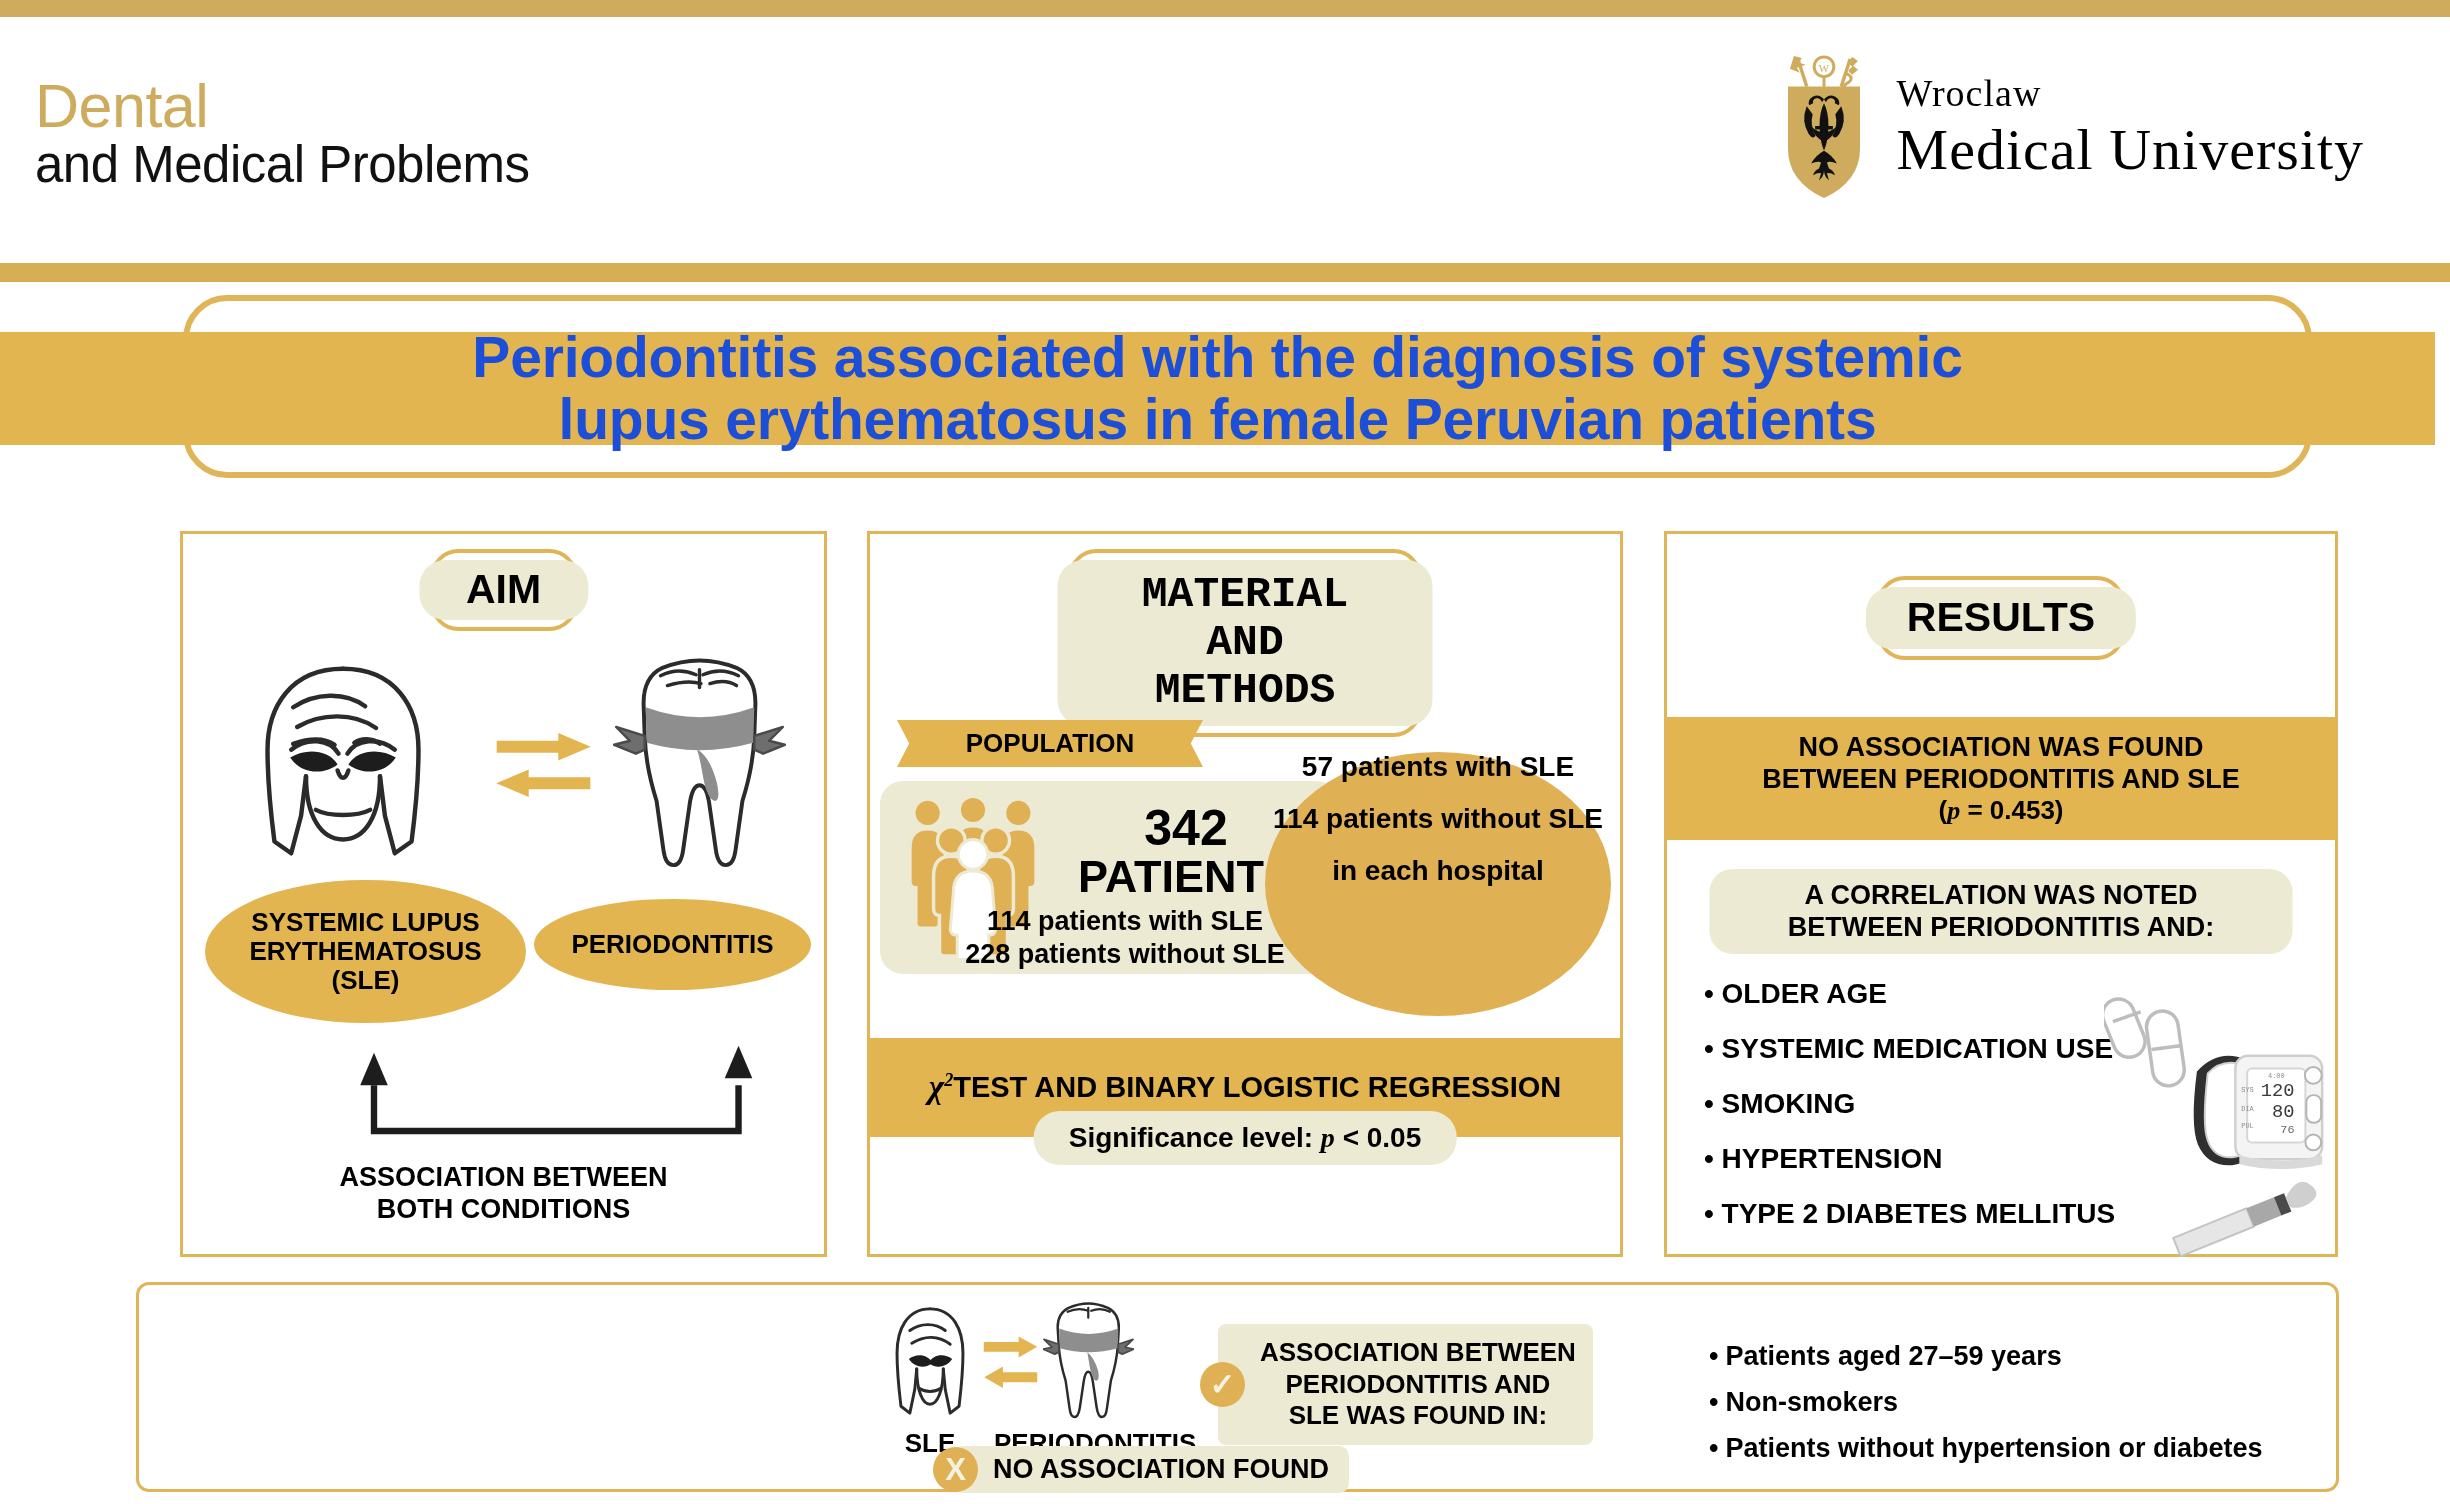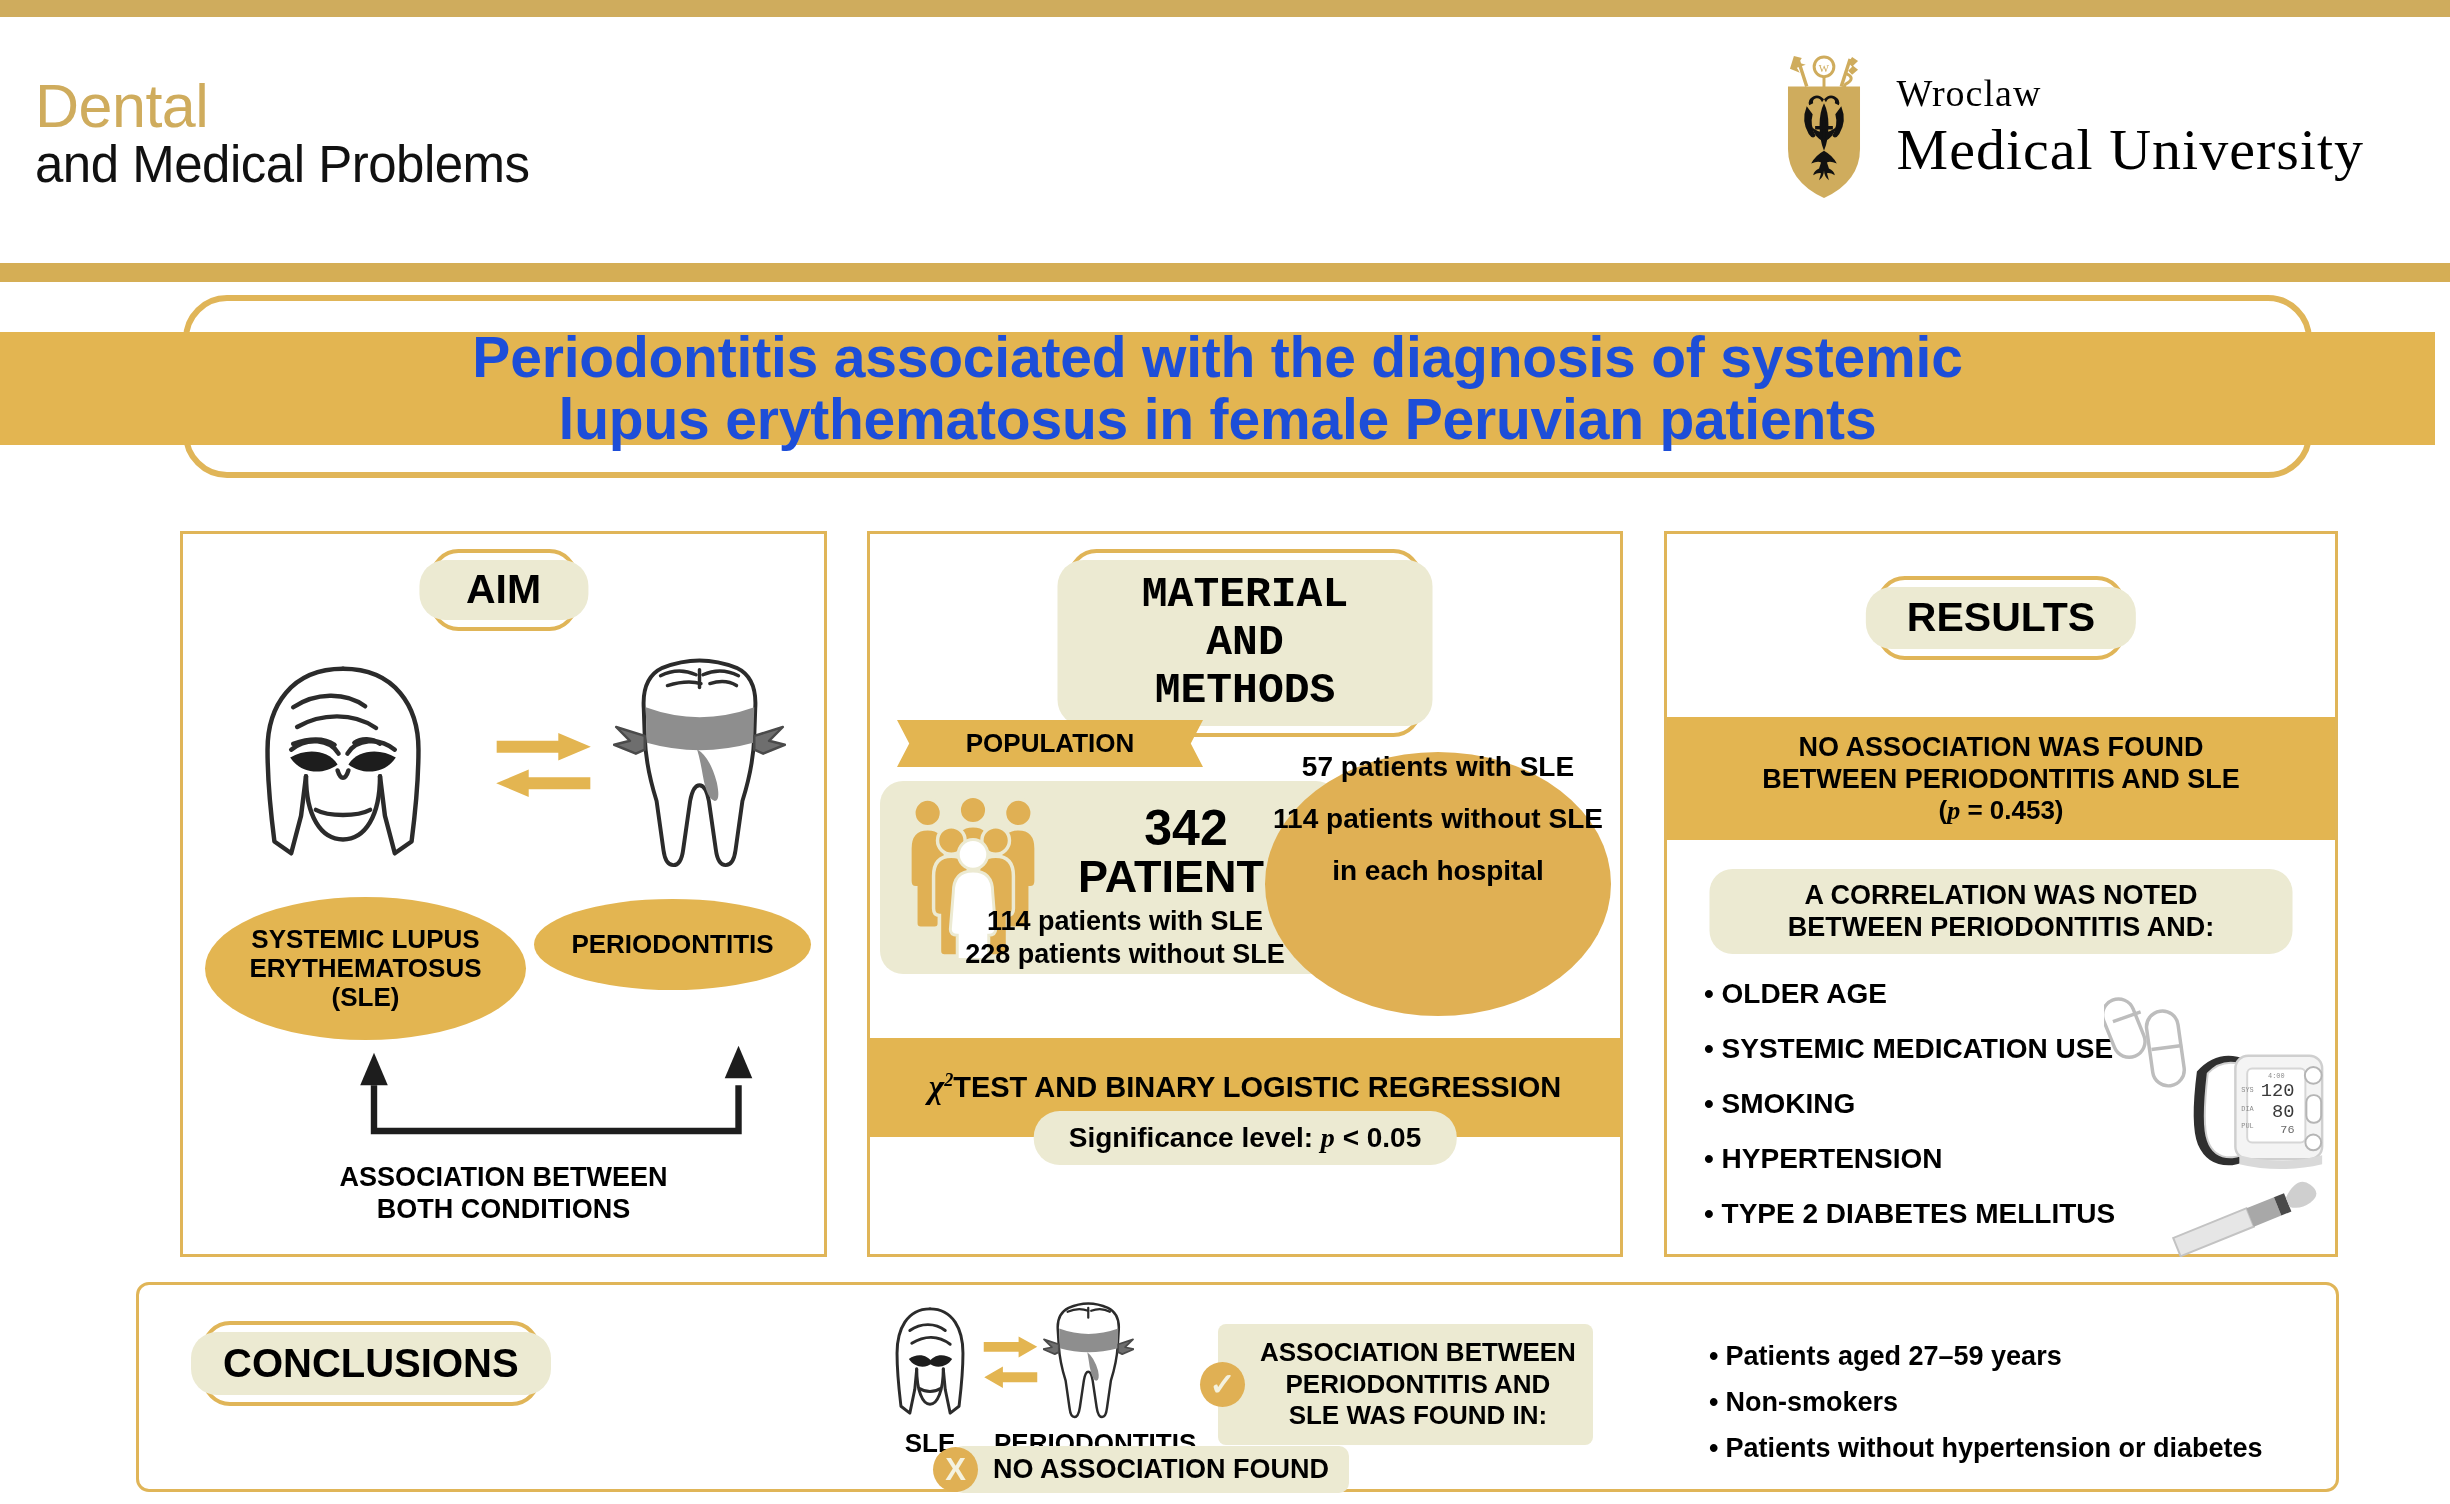--- a/index.html
+++ b/index.html
@@ -70,21 +70,21 @@
   #aim-icons { position:absolute; left:0; top:114px; width:100%; height:232px; }
   #woman-face { position:absolute; left:49px; top:5px; width:222px; height:222px; }
   #tooth-a    { position:absolute; left:430px; top:5px; width:173px; height:222px; }
   #arrows-a   { position:absolute; left:311px; top:84px; width:99px; height:69px; }
 
   .ellipse {
     position:absolute; background:#E3B551; border-radius:50%;
     display:flex; align-items:center; justify-content:center;
     text-align:center; font-weight:bold; color:#000; line-height:1.12;
   }
-  #ell-sle  { left:22px;  top:363px; width:321px; height:143px; font-size:26px; }
+  #ell-sle  { left:22px;  top:346px; width:321px; height:143px; font-size:26px; }
   #ell-per  { left:351px; top:365px; width:277px; height:91px; font-size:26px; }
 
   #aim-connector { position:absolute; left:40px; top:496px; width:568px; height:133px; }
   #aim-bottom-text {
     position:absolute; left:0; top:627px; width:100%; text-align:center;
     font-size:27px; font-weight:bold; line-height:1.2;
   }
 
   
   #pop-ribbon {
@@ -461,24 +461,20 @@
         <rect x="10" y="62" width="160" height="40" fill="#e6e6e6" stroke="#c3c3c3" stroke-width="4"></rect>
         <rect x="170" y="62" width="60" height="40" fill="#a8a8a8"></rect>
         <rect x="230" y="62" width="22" height="40" fill="#4a4a4a"></rect>
         <path d="M252 72 q38 -34 56 -6 q16 26 -14 34 q-24 6 -42 -8z" fill="#cfcfcf"></path>
       </g>
     </svg>
   </div>
 </div>
 
 <div class="panel" id="panel-conc">
-  <div id="conc-cap-pos" class="cap-wrap">
-    <div class="cap-bracket"></div>
-    <div class="cap">CONCLUSIONS</div>
-  </div>
 
   <div id="conc-mid">
     <div id="conc-face">
       <svg viewBox="0 0 190 250" width="94" height="123">
         <g fill="none" stroke="#2b2b2b" stroke-width="6" stroke-linejoin="round" stroke-linecap="round">
           <path d="M95 16 C48 16 28 58 28 106 C28 148 32 180 36 214 L54 228 L64 180 L68 138"></path>
           <path d="M95 16 C142 16 162 58 162 106 C162 148 158 180 154 214 L136 228 L126 180 L122 138"></path>
           <path d="M68 138 C68 182 80 210 95 210 C110 210 122 182 122 138"></path>
           <path d="M54 60 C76 44 106 44 126 60"></path>
           <path d="M58 86 C84 70 112 70 136 88"></path>

